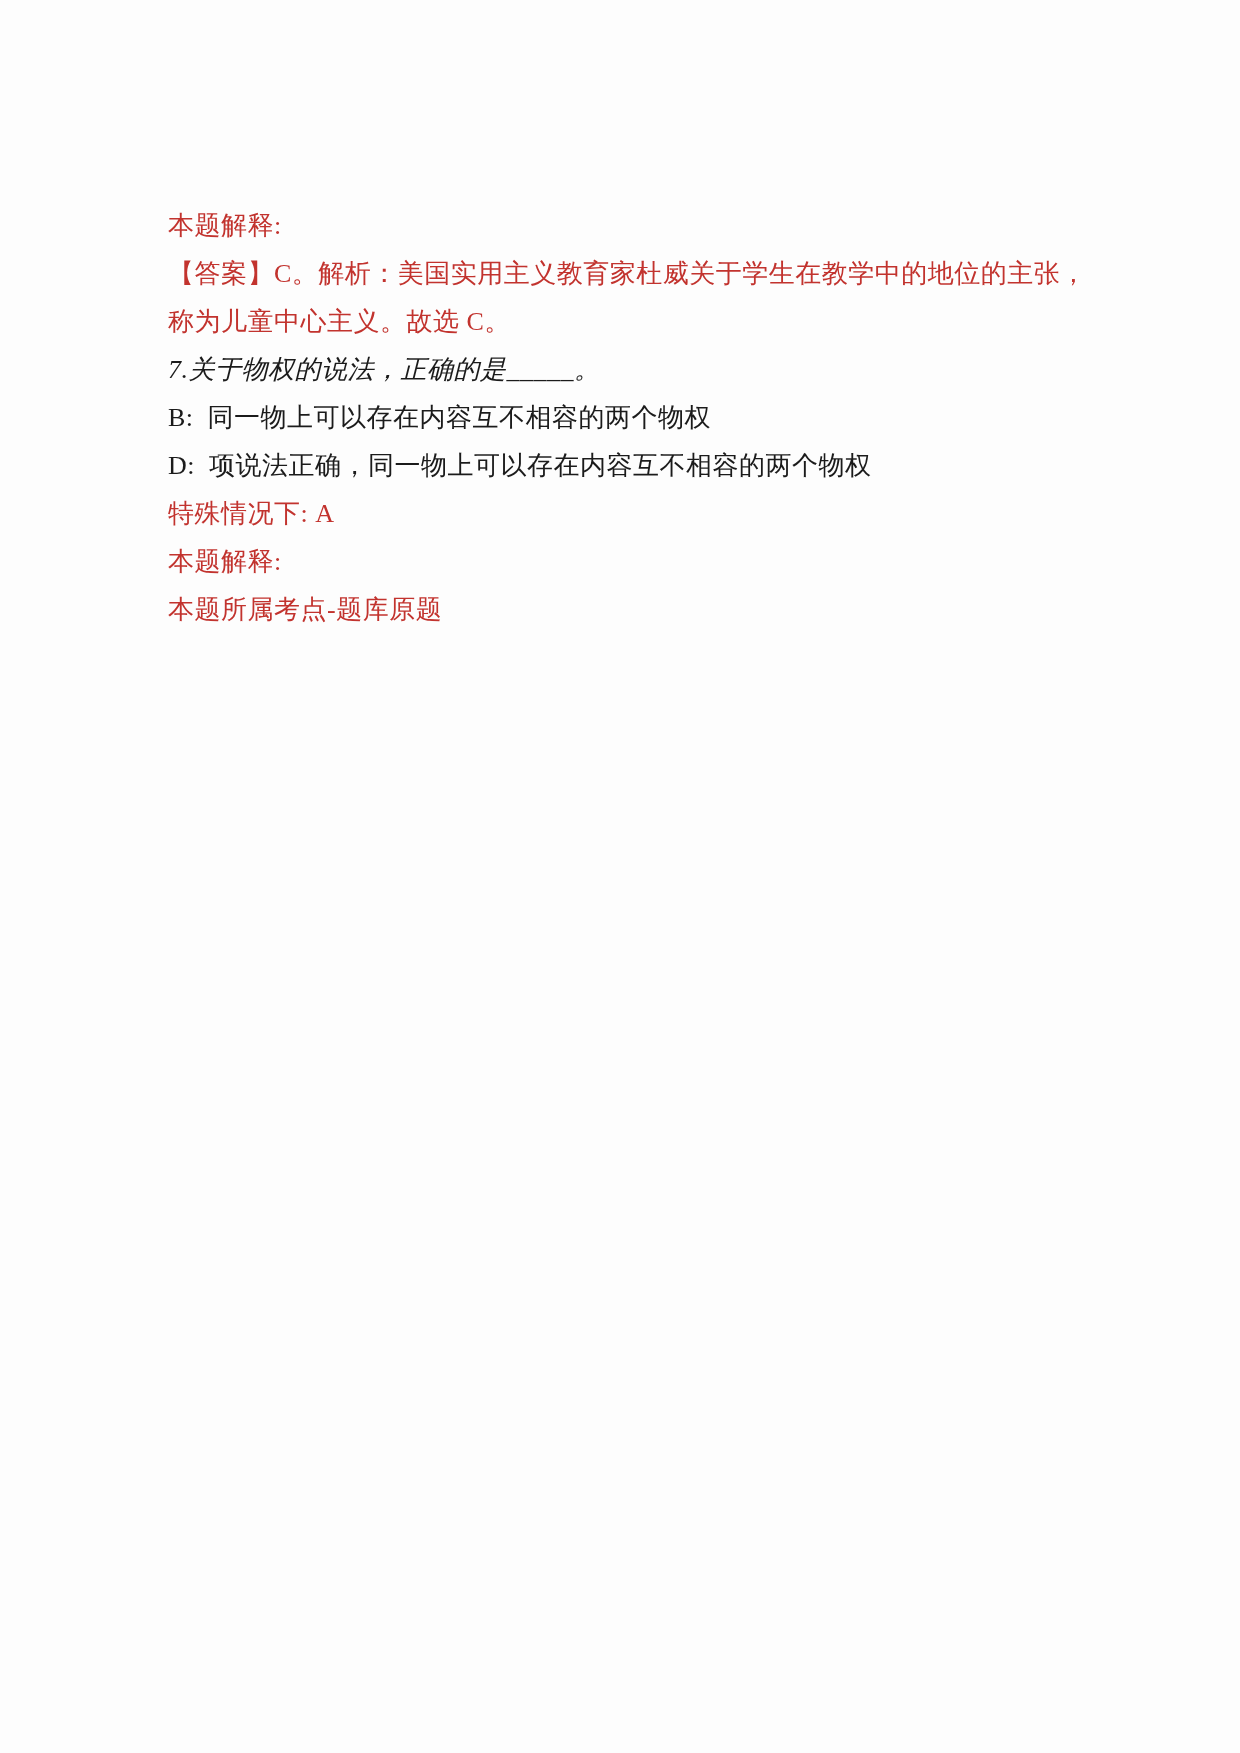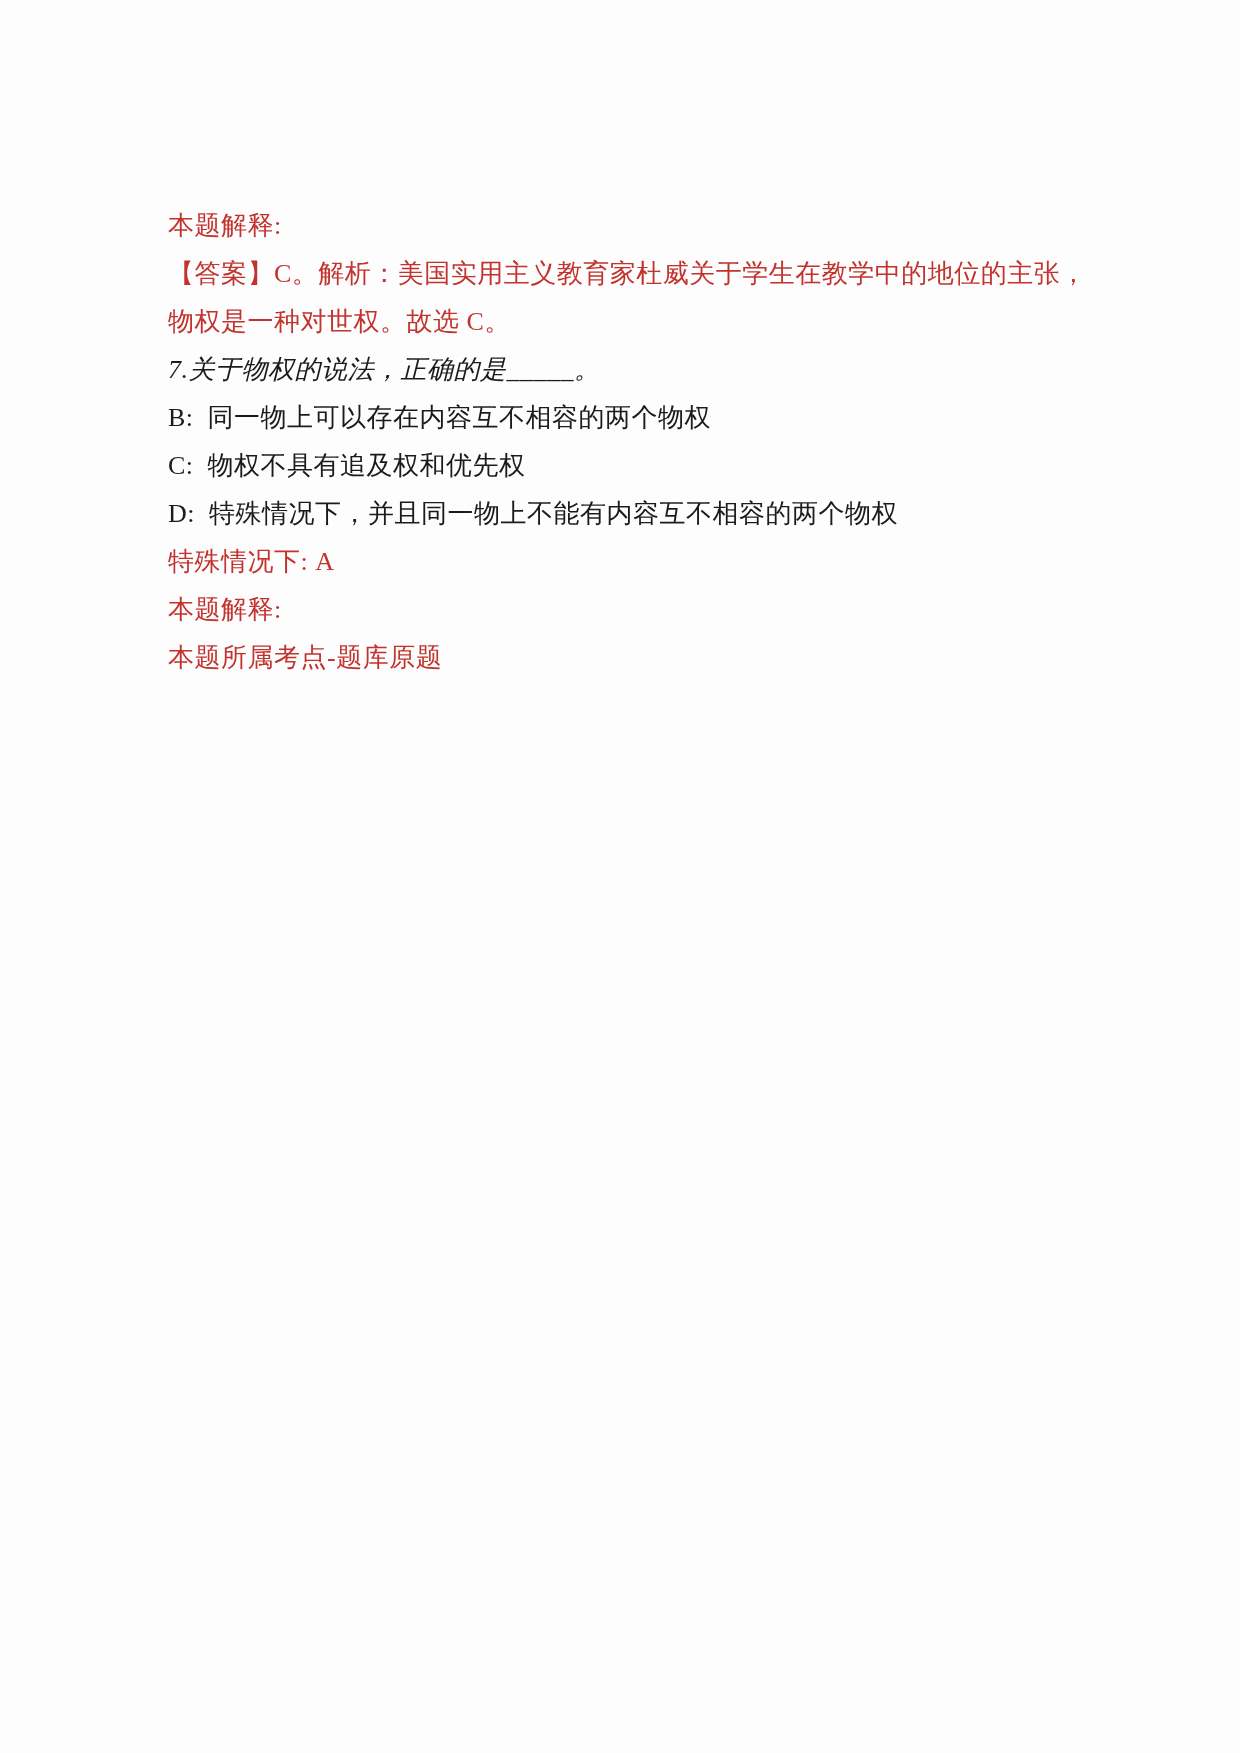--- a/index.html
+++ b/index.html
@@ -33,31 +33,30 @@
   .option-label.wide-gap { margin-right: 26px; }
 </style>
 </head>
 <body>
 
 <div class="page">
 
   <p class="red">本题解释:</p>
 
   <p class="red">【答案】C。解析：美国实用主义教育家杜威关于学生在教学中的地位的主张，
-物权是一种对世权。故选 C。</p>
+称为儿童中心主义。故选 C。</p>
 
 
   <p class="black mt-2">7.关于物权的说法，正确的是_____。</p>
 
 
   <p class="black"><span class="option-label">B:</span><span>同一物上可以存在内容互不相容的两个物权</span></p>
 
-  <p class="black"><span class="option-label">C:</span><span>物权不具有追及权和优先权</span></p>
 
-  <p class="black"><span class="option-label">D:</span><span>特殊情况下，并且同一物上不能有内容互不相容的两个物权</span></p>
+  <p class="black"><span class="option-label">D:</span><span>项说法正确，同一物上可以存在内容互不相容的两个物权</span></p>
 
   <p class="red mt-answer">特殊情况下: A</p>
 
   <p class="red">本题解释:</p>
 
 
   <p class="red mt-1">本题所属考点-题库原题</p>
 
 
 </div>

